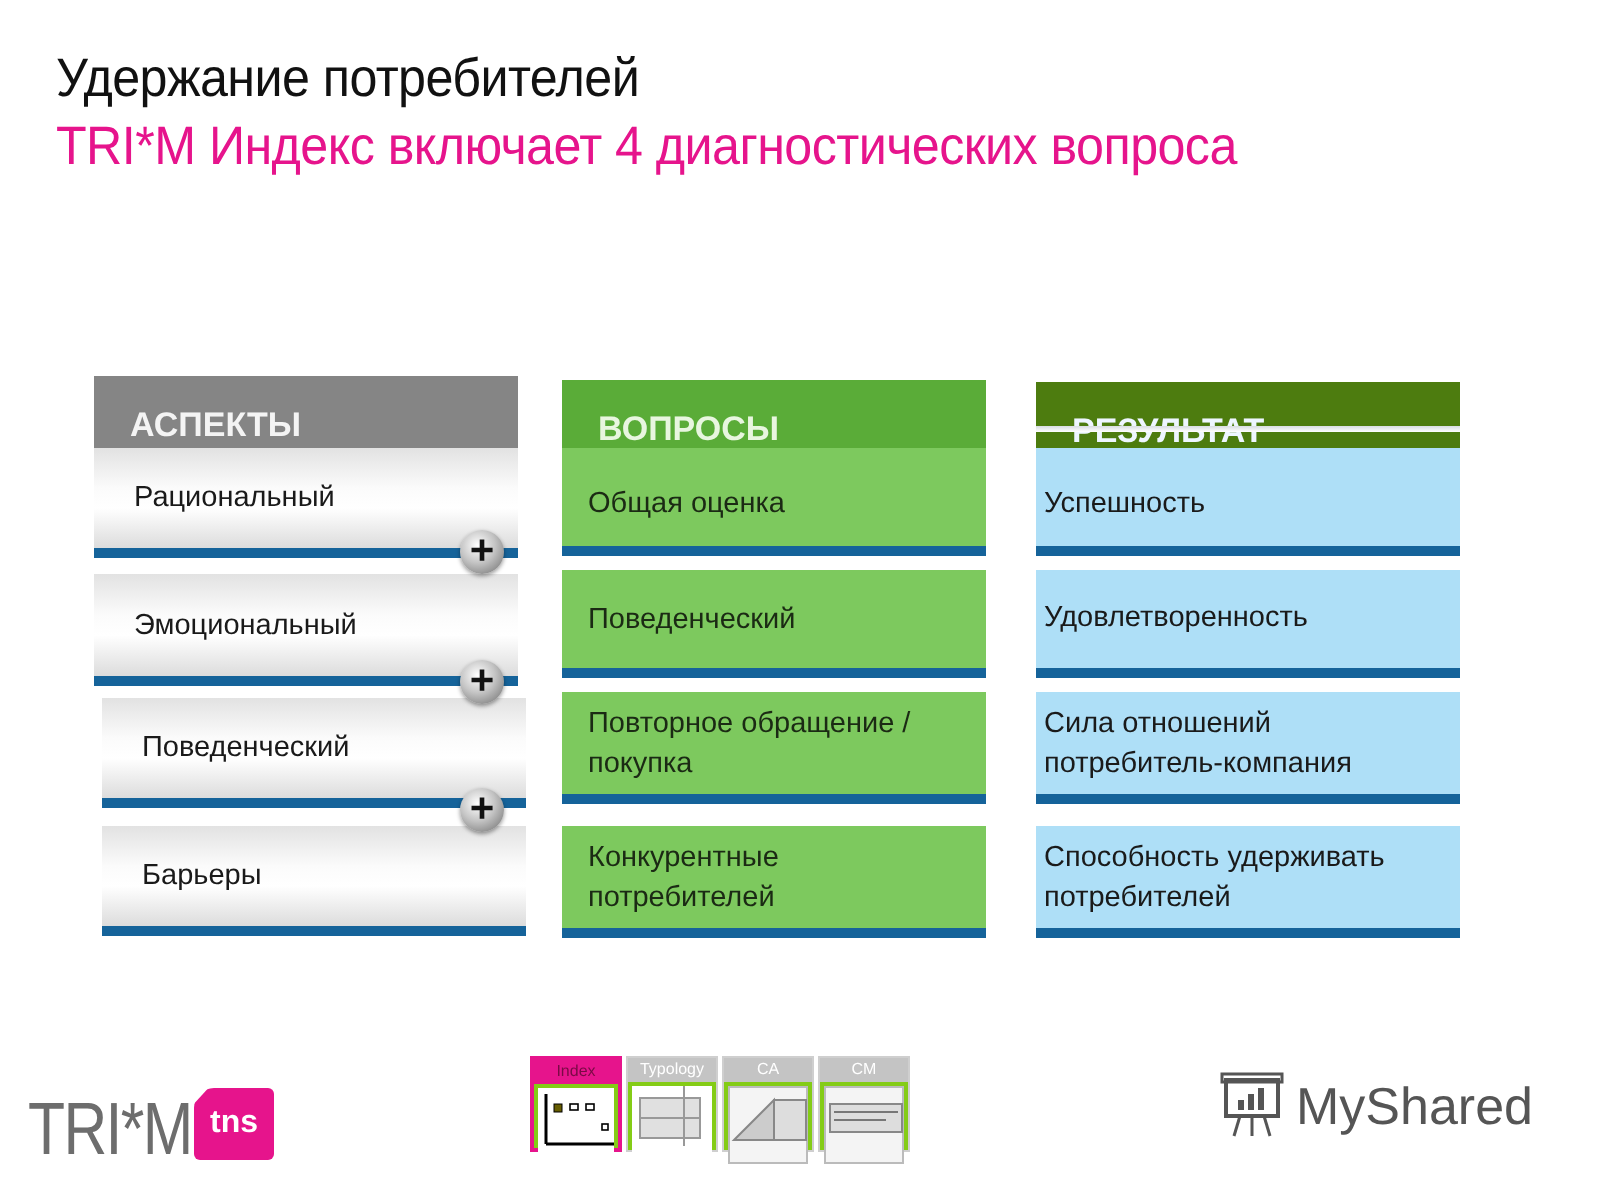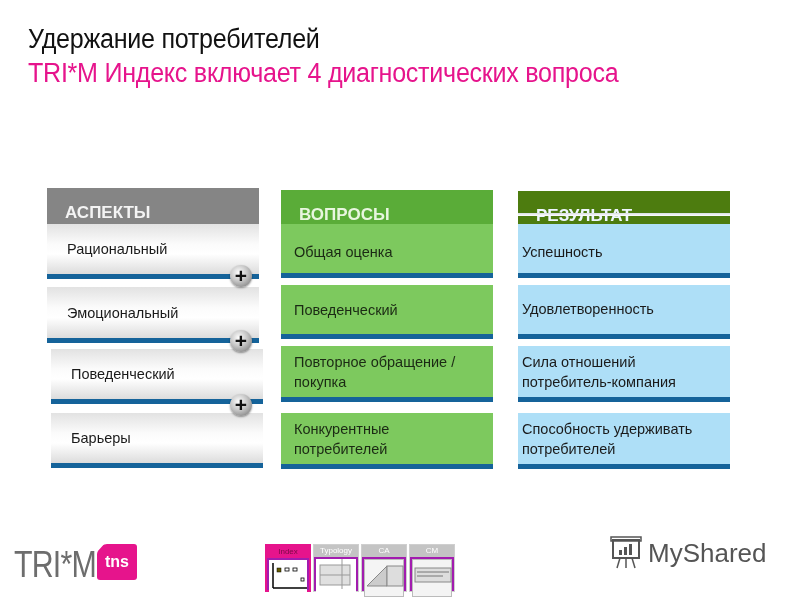--- a/index.html
+++ b/index.html
@@ -12,21 +12,21 @@
   .hdr-blue { left:518px; top:163px; width:212px; height:50px; background:#4d7c0f; color:#eef6ff; }
   .hdr-blue-shadow { position:absolute; left:518px; top:213px; width:212px; height:3px; background:linear-gradient(#d8dde2,#ffffff); }
   .row { position:absolute; box-sizing:border-box; font-size:14.5px; color:#1a1a1a; border-bottom:5px solid #15639a; padding-left:14px; display:flex; align-items:center; line-height:20px; }
   .row-gray { background:linear-gradient(#e2e2e2 0%, #fbfbfb 40%, #ffffff 60%, #dcdcdc 100%); width:212px; padding-left:20px; }
   .row-green { background:#7dc95e; width:212px; color:#1b2a14; padding-left:13px; }
   .row-blue { background:#aedff7; width:212px; padding-left:4px; }
   .plus { position:absolute; width:22px; height:22px; border-radius:50%; background:radial-gradient(circle at 40% 35%, #ffffff 0%, #c4c4c4 45%, #6a6a6a 100%); color:#111; font-weight:bold; font-size:21px; line-height:21px; text-align:center; box-shadow:0 1px 2px rgba(0,0,0,0.4); }
   .logo-trim { position:absolute; left:14px; top:544px; font-size:37px; color:#6d6d6d; letter-spacing:-1px; transform:scaleX(0.82); transform-origin:left; }
   .logo-tns { position:absolute; left:97px; top:544px; width:40px; height:36px; background:#e6148c; border-radius:10px 3px 3px 3px; clip-path:polygon(18% 0, 100% 0, 100% 100%, 0 100%, 0 22%); color:#fff; font-weight:bold; font-size:16px; display:flex; align-items:center; justify-content:center; }
   .tabs { position:absolute; left:265px; top:528px; display:flex; gap:2px; }
-  .tab { width:46px; height:48px; box-sizing:border-box; border:1px solid #cfcfcf; background:#a21caf; display:flex; flex-direction:column;margin-top:16px; }
+  .tab { width:46px; height:48px; box-sizing:border-box; border:1px solid #cfcfcf; background:#84cc16; display:flex; flex-direction:column; }
   .tab .lbl { height:12px; background:#c4c4c4; color:#fff; font-size:8px; text-align:center; line-height:12px; }
   .tab .pic { flex:1; margin:2px; border:1px solid #bbb; background:#f4f4f4; position:relative; }
   .tab.active { border:2px solid #e6148c; }
   .tab.active .lbl { background:#e6148c; color:#7a0a45; }
   .tab.active .pic { border:none; background:#fff; }
   .myshared { position:absolute; left:610px; top:536px; display:flex; align-items:center; gap:6px; color:#555; font-size:26px; }
 </style>
 </head>
 <body>
 

